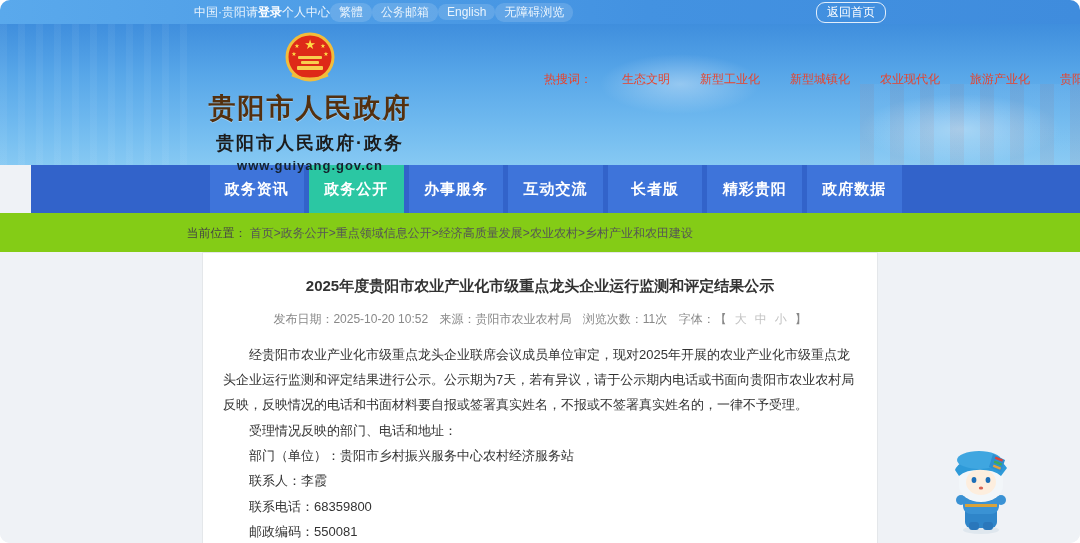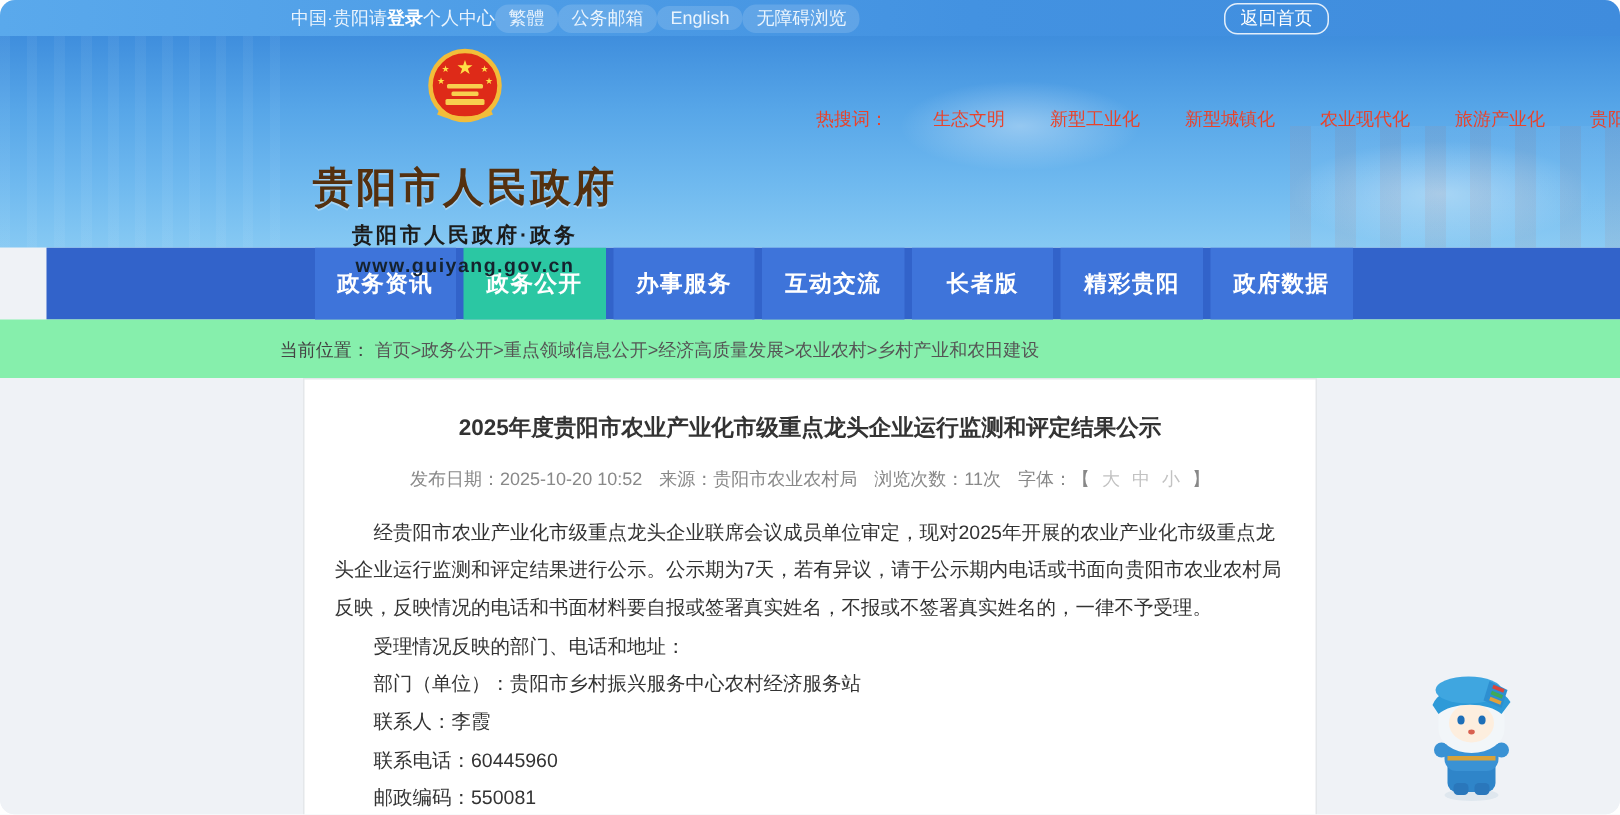--- a/index.html
+++ b/index.html
@@ -29,43 +29,43 @@
   .deco-cloud1,.deco-cloud2 { position:absolute; border-radius:50%;
     background:radial-gradient(closest-side,rgba(255,255,255,.35),rgba(255,255,255,0)); }
   .deco-cloud1 { left:600px; top:30px; width:160px; height:60px; }
   .deco-cloud2 { left:860px; top:70px; width:200px; height:70px; }
   .deco-city { position:absolute; right:0; top:60px; width:220px; height:81px; opacity:.35;
     background:repeating-linear-gradient(90deg,rgba(230,120,90,.25) 0 14px,rgba(255,255,255,.12) 14px 30px); }
   .header .wrap { position:relative; display:flex; justify-content:space-between; height:100%; }
 
   .logo-block { display:flex; flex-direction:column; align-items:center; padding-top:8px; width:232px; }
   .logo-title { font-size:27px; font-weight:900; color:#54300f; letter-spacing:2px;
-    text-shadow:0 1px 0 rgba(255,255,255,.35); margin-top:18px; }
-  .logo-sub { font-size:14px; font-weight:bold; color:#1c1c1c; letter-spacing:2px; margin-top:5px; }
+    text-shadow:0 1px 0 rgba(255,255,255,.35); margin-top:2px; }
+  .logo-sub { font-size:18px; font-weight:bold; color:#1c1c1c; letter-spacing:2px; margin-top:5px; }
   .logo-url { font-size:13px; font-weight:bold; color:#15222e; letter-spacing:1px; margin-top:3px; }
 
   .search-block { width:342px; padding-top:36px; }
   .search-row { display:flex; height:36px; }
   .search-input { flex:1; border:none; outline:none; border-radius:4px 0 0 4px;
     padding:0 12px; font-size:12px; color:#333; background:#fff; }
   .search-input::placeholder { color:#999; }
   .search-btn { width:70px; border:none; cursor:pointer; border-radius:0 18px 18px 0;
     background:linear-gradient(180deg,#4b6bdb,#4156cf); display:flex; align-items:center; justify-content:center; }
   .hot-row { margin-top:11px; font-size:12px; color:#e8432c; display:flex; gap:30px; white-space:nowrap; }
   .hot-word { cursor:pointer; color:#e8432c; }
 
   
   .nav { height:48px; background:#3263ca;margin-left:31px; }
   .nav .wrap { display:flex; gap:5px; height:100%; }
   .nav-item { flex:1; display:flex; align-items:center; justify-content:center;
     background:#3e74da; color:#fff; font-size:15px; font-weight:bold; cursor:pointer; letter-spacing:1px; }
   .nav-item.active { background:#2bc7a3; }
 
   
-  .crumbbar { background:#86efac; padding:12px 15px 10px 0; }
+  .crumbbar { background:#84cc16; padding:12px 15px 10px 0; }
   .crumbbar .wrap { font-size:12px; color:#555; }
   .crumb-label { color:#444; }
   .crumb-path { color:#555; }
 
   
   .main { background:#eff2f6; }
   .card { background:#fff; border:1px solid #e4e7ea; width:676px; margin:0 auto;
     padding:22px 20px 30px 20px; min-height:400px; }
   .art-title { text-align:center; font-size:15px; font-weight:bold; color:#333; line-height:1.5; }
   .art-meta { text-align:center; font-size:12px; color:#888; margin-top:13px; }
@@ -163,21 +163,21 @@
         <span>来源：贵阳市农业农村局</span>
         <span>浏览次数：11次</span>
         <span>字体：【</span><span class="font-size-opt">大</span><span class="font-size-opt">中</span><span class="font-size-opt">小</span><span>】</span>
       </div>
 
       <div class="art-body">
         <p>经贵阳市农业产业化市级重点龙头企业联席会议成员单位审定，现对2025年开展的农业产业化市级重点龙头企业运行监测和评定结果进行公示。公示期为7天，若有异议，请于公示期内电话或书面向贵阳市农业农村局反映，反映情况的电话和书面材料要自报或签署真实姓名，不报或不签署真实姓名的，一律不予受理。</p>
         <p>受理情况反映的部门、电话和地址：</p>
         <p>部门（单位）：贵阳市乡村振兴服务中心农村经济服务站</p>
         <p>联系人：李霞</p>
-        <p>联系电话：60445960</p>
+        <p>联系电话：68359800</p>
         <p>邮政编码：550081</p>
 
       </div>
 
     </div>
   </div>
 
   <div class="mascot">
     <svg width="72" height="88" viewBox="0 0 72 88">
       <ellipse cx="36" cy="82" rx="18" ry="4" fill="#dfe7ee"></ellipse>

